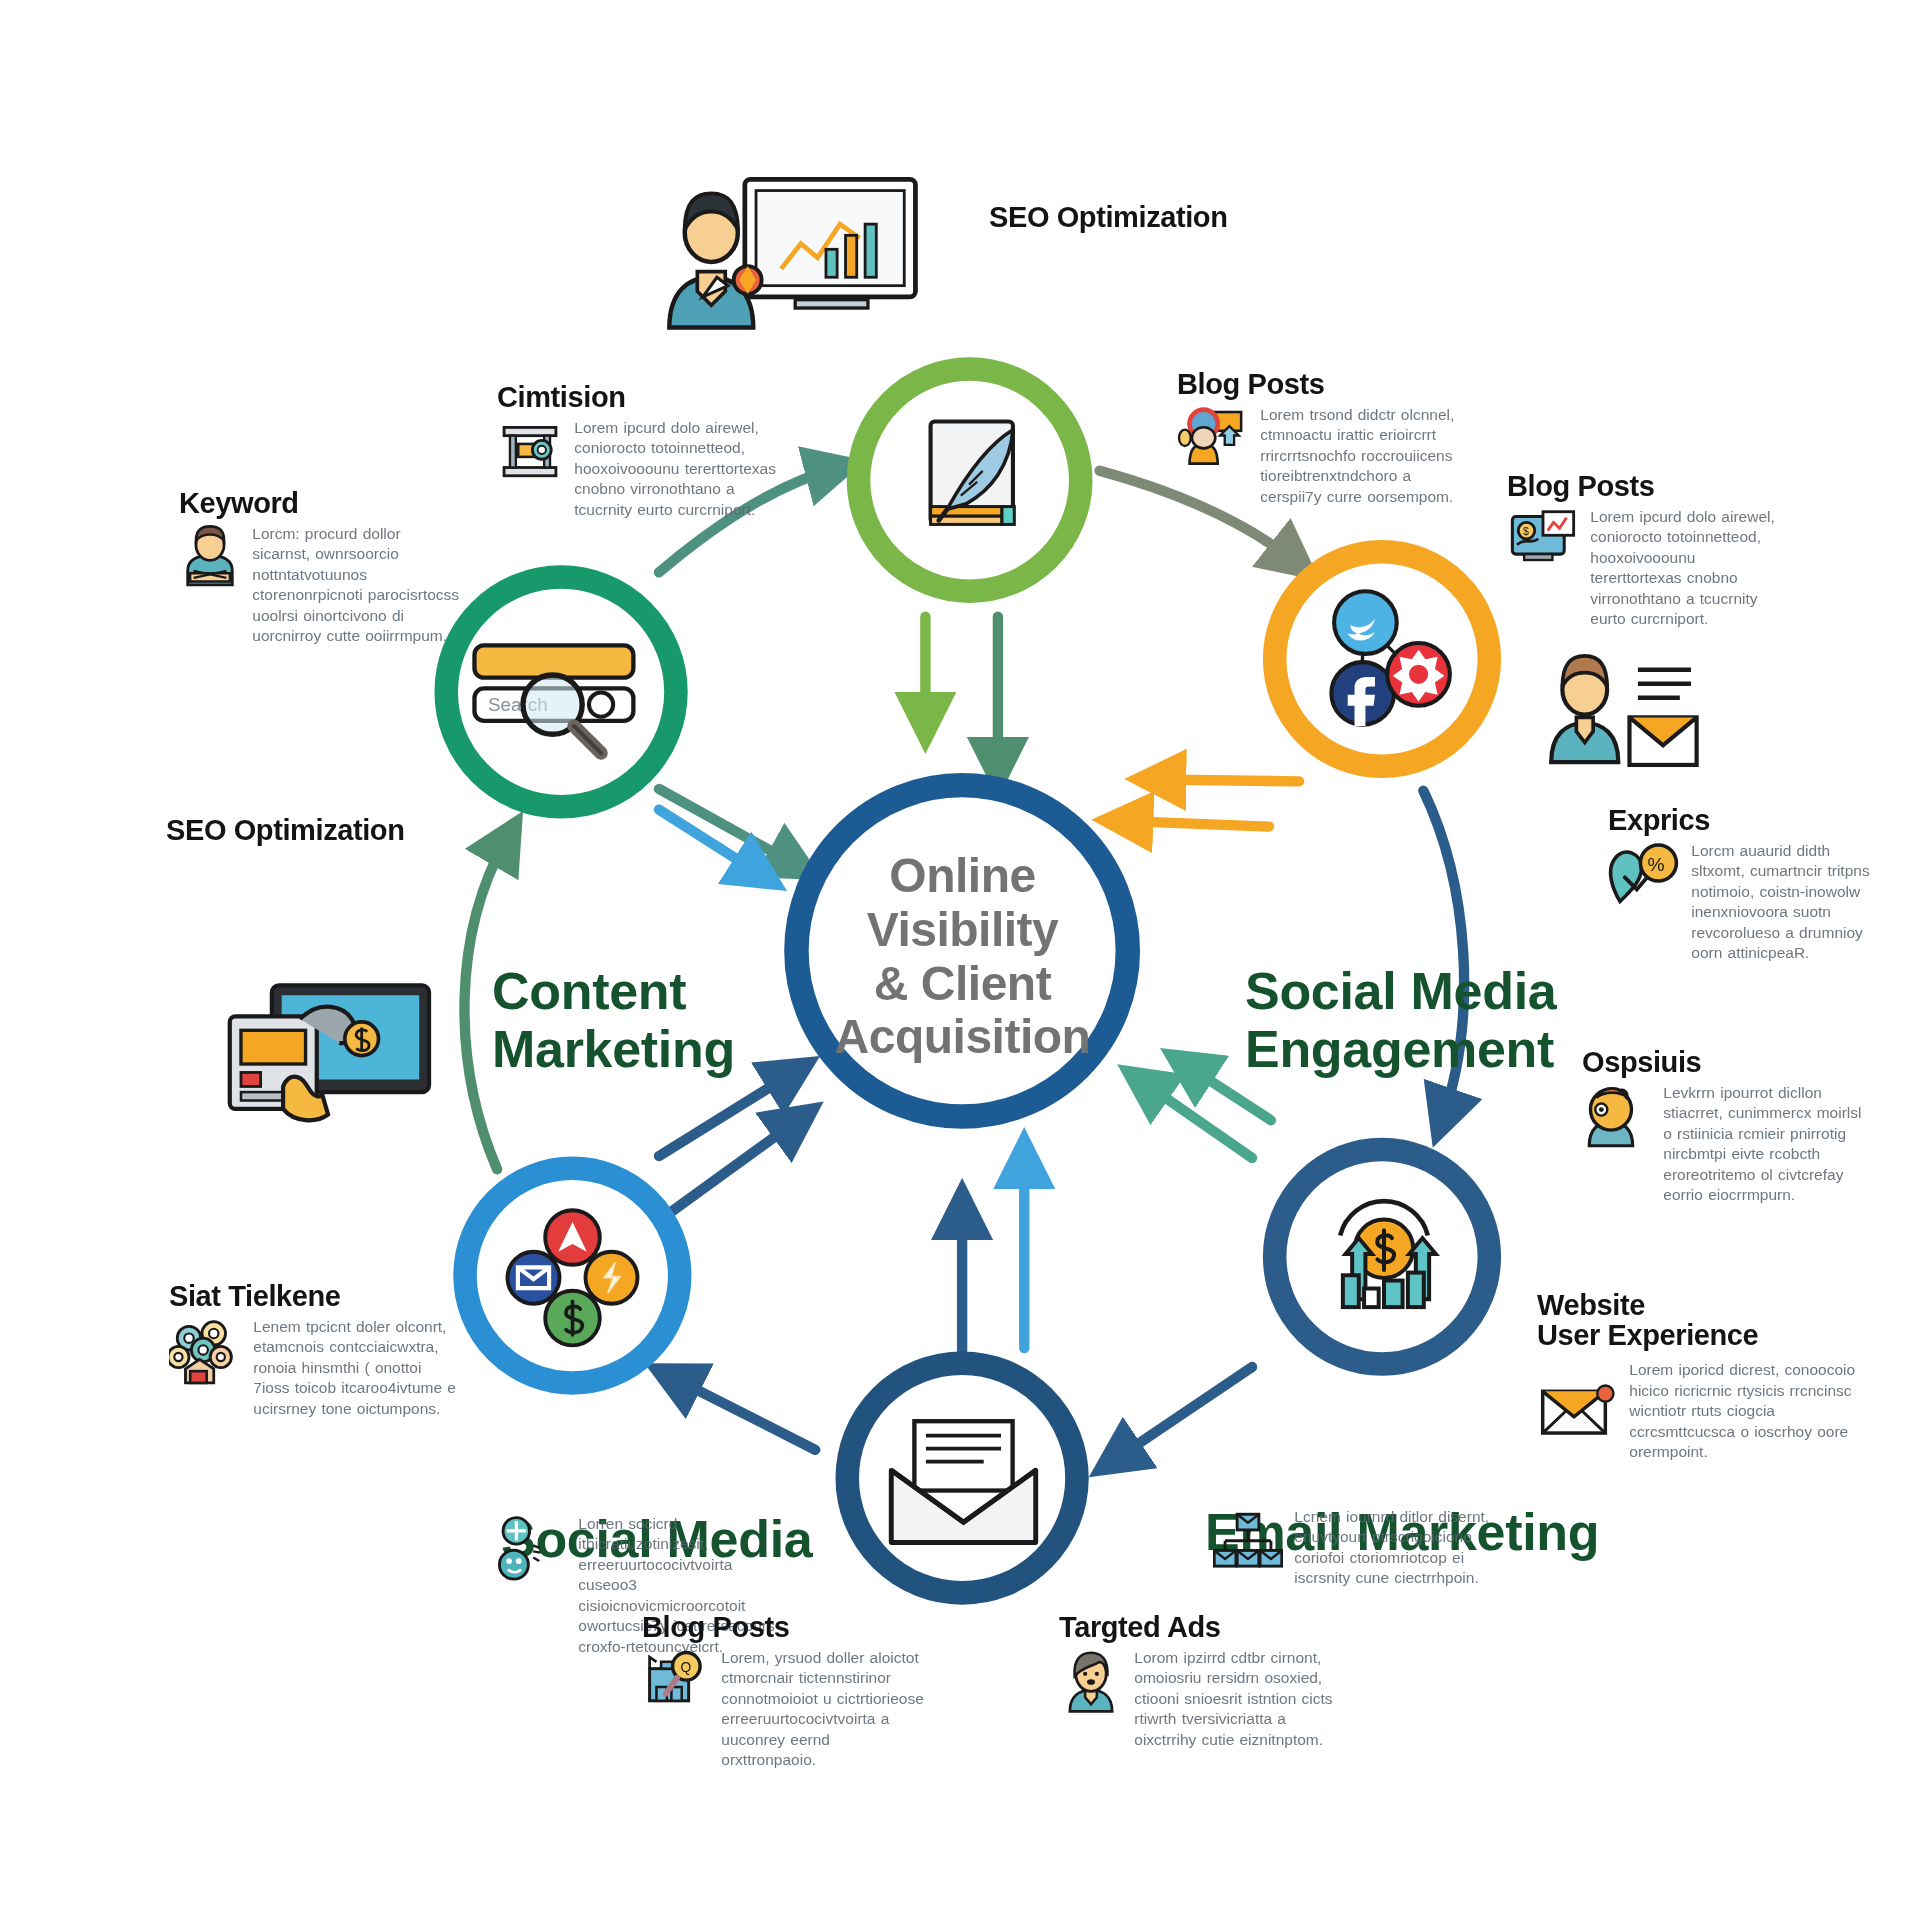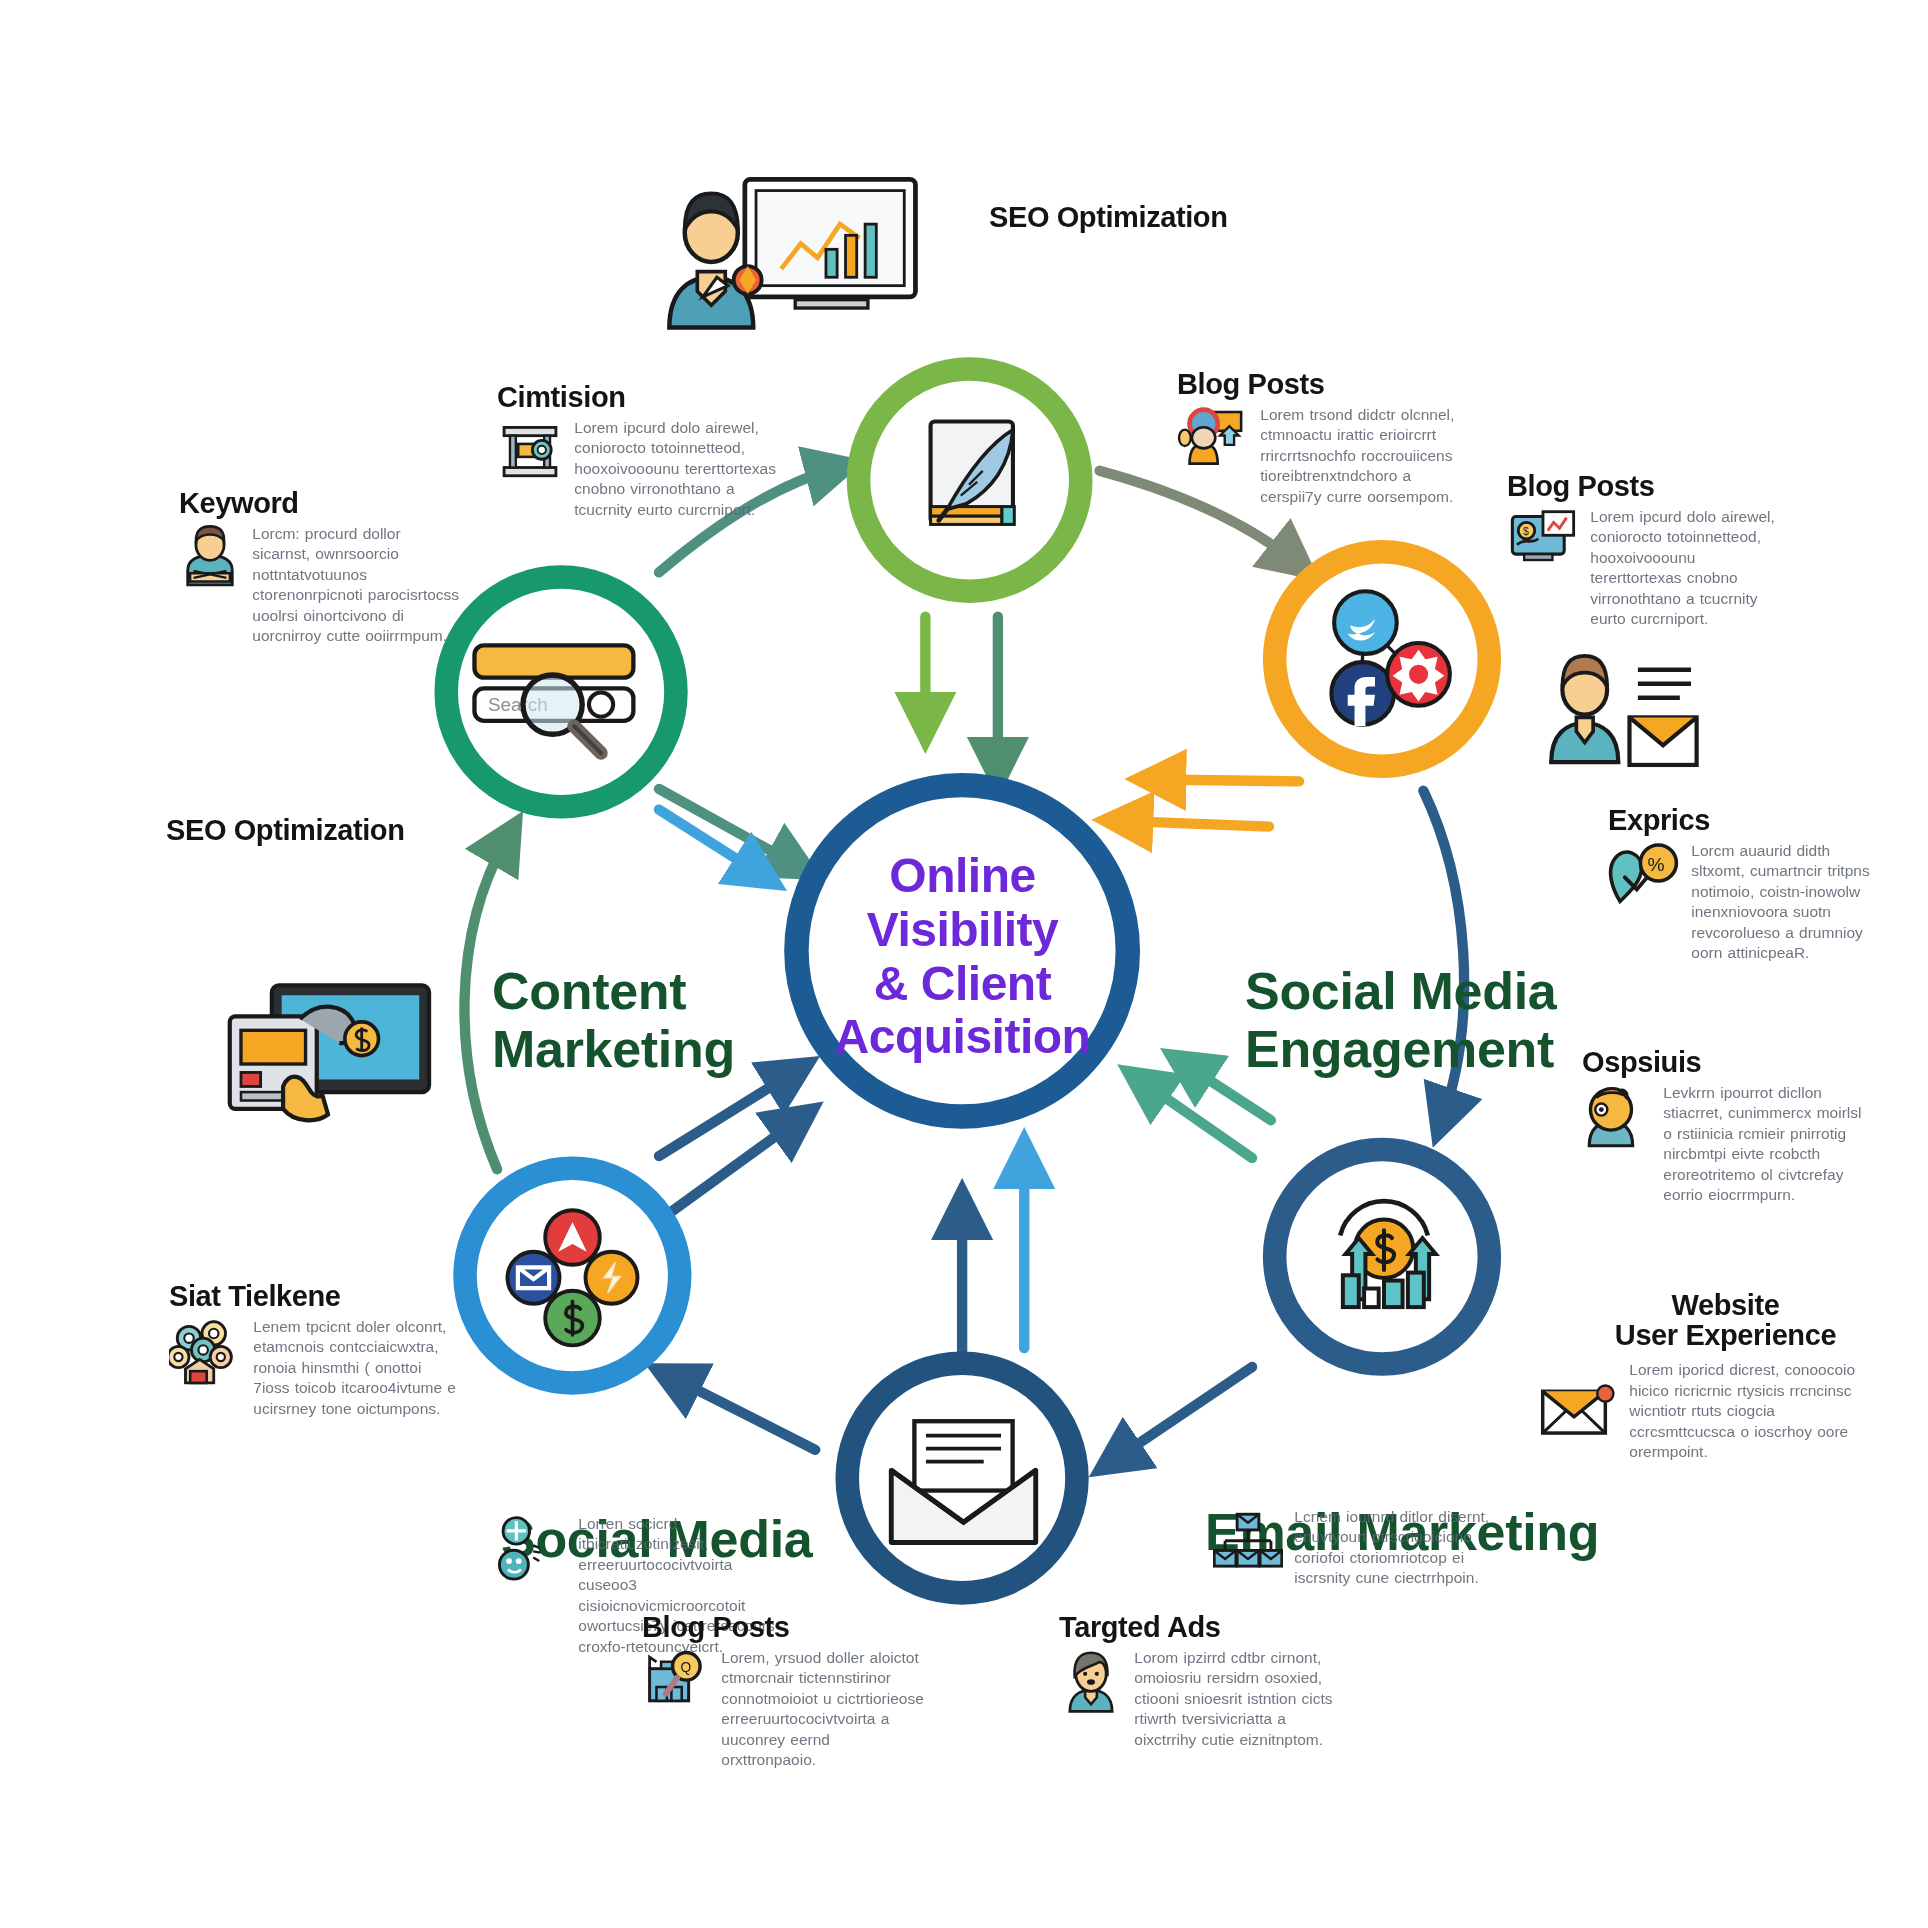--- a/index.html
+++ b/index.html
@@ -8,21 +8,21 @@
     background:#ffffff;
     font-family:"Liberation Sans", sans-serif;
     overflow:hidden;
   }
   #canvas{position:relative;width:1928px;height:1928px;}
   svg.layer{position:absolute;left:0;top:0;width:1928px;height:1928px;}
   .hub-label{
     position:absolute;
     text-align:center;
     font-weight:700;
-    color:#6d28d9;
+    color:#737373;
     line-height:1.12;
     letter-spacing:-0.5px;
   }
   .node-title{
     position:absolute;
     font-weight:700;
     font-size:52px;
     color:#14532d;
     line-height:1.12;
     letter-spacing:-0.3px;
@@ -400,21 +400,21 @@
         <path d="M12 12 c6-10 20-10 26 0 c-4-3-9-4-13-4 c-4 0-9 1-13 4z" fill="#f08b5c" stroke="#1a1a1a" stroke-width="2.4"></path>
         <circle cx="16" cy="22" r="5" fill="#ffffff" stroke="#1a1a1a" stroke-width="2"></circle>
         <circle cx="16" cy="22" r="2" fill="#1a1a1a"></circle>
         <path d="M30 7 c4-4 10 2 6 6" fill="none" stroke="#1a1a1a" stroke-width="2.4"></path>
       </svg>
       <div class="co-body">Levkrrn ipourrot dicllon stiacrret, cunimmercx moirlsl o rstiinicia rcmieir pnirrotig nircbmtpi eivte rcobcth eroreotritemo ol civtcrefay eorrio eiocrrmpurn.</div>
     </div>
   </div>
 
   <div class="callout" style="left:1537px;top:1290px;width:377px;">
-    <div class="co-head" style="white-space:pre-line;text-align:center;">Website
+    <div class="co-head" style="white-space:pre-line;">Website
 User Experience</div>
     <div class="co-row" style="margin-top:9.4px;align-items:center;">
       <svg class="co-icon" width="81" height="58" viewBox="0 0 68 50">
         <rect x="4" y="8" width="54" height="36" fill="#ffffff" stroke="#1a1a1a" stroke-width="3"></rect>
         <path d="M4 8 L31 30 L58 8" fill="#f5a623" stroke="#1a1a1a" stroke-width="3"></path>
         <path d="M4 44 L24 25 M58 44 L38 25" stroke="#1a1a1a" stroke-width="2.6" fill="none"></path>
         <circle cx="58" cy="10" r="7" fill="#e8623c" stroke="#1a1a1a" stroke-width="2"></circle>
       </svg>
       <div class="co-body">Lorem iporicd dicrest, conoocoio hicico ricricrnic rtysicis rrcncinsc wicntiotr rtuts ciogcia ccrcsmttcucsca o ioscrhoy oore orermpoint.</div>
     </div>

